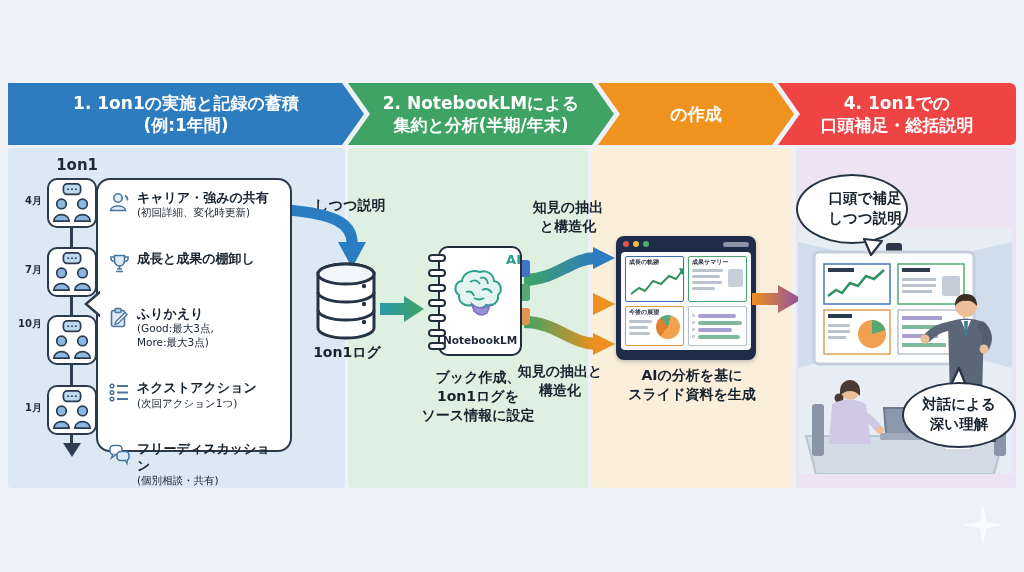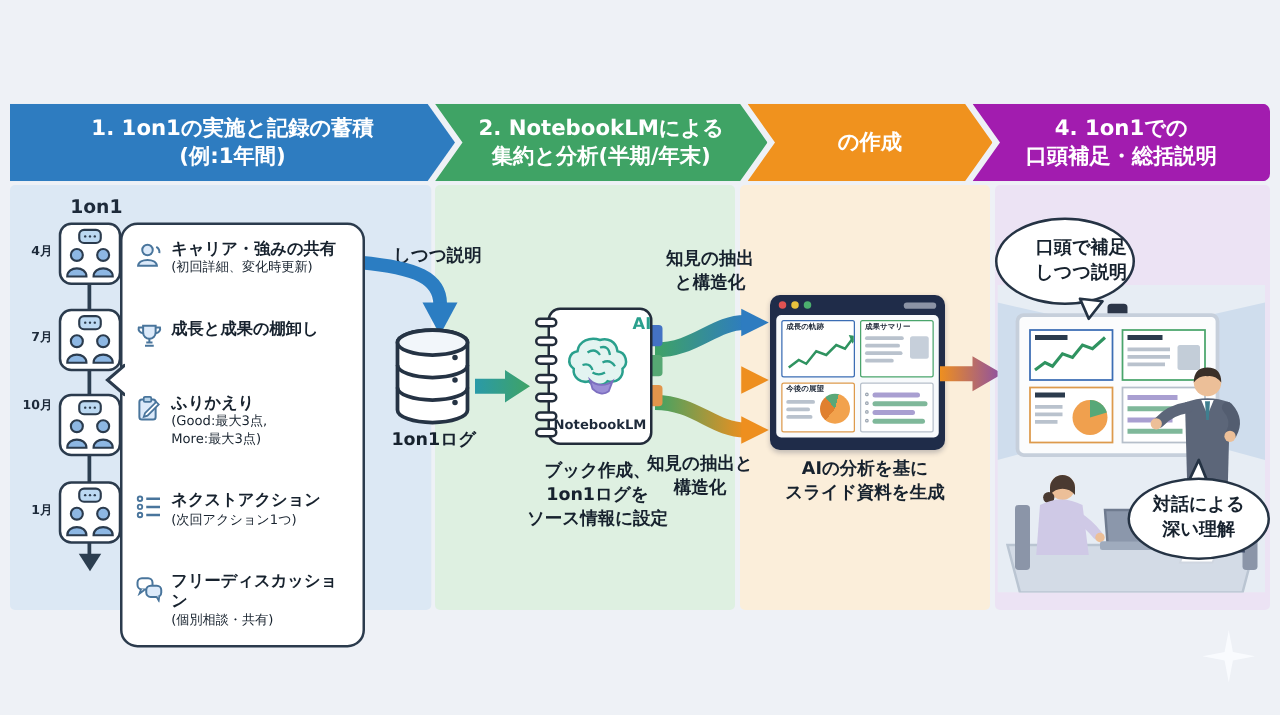--- a/index.html
+++ b/index.html
@@ -10,21 +10,21 @@
   
   .step-header { position:absolute; top:83px; height:62px; color:#fff; font-weight:bold;
     font-size:17px; line-height:1.32; display:flex; flex-direction:column; justify-content:center;
     align-items:center; text-align:center; }
   .h1 { left:8px;   width:356px; background:#2e7cc0; z-index:4;
     clip-path:polygon(0 0, calc(100% - 22px) 0, 100% 50%, calc(100% - 22px) 100%, 0 100%); }
   .h2 { left:348px; width:266px; background:#3fa365; z-index:3;
     clip-path:polygon(0 0, calc(100% - 22px) 0, 100% 50%, calc(100% - 22px) 100%, 0 100%, 22px 50%); }
   .h3 { left:598px; width:196px; background:#f0921e; z-index:2;
     clip-path:polygon(0 0, calc(100% - 22px) 0, 100% 50%, calc(100% - 22px) 100%, 0 100%, 22px 50%); }
-  .h4 { left:778px; width:238px; background:#a21caf; z-index:1;
+  .h4 { left:778px; width:238px; background:#ef4444; z-index:1;
     clip-path:polygon(0 0, 100% 0, 100% 100%, 0 100%, 22px 50%); border-radius:0 6px 6px 0; }
 
   
   .panel { position:absolute; top:148px; height:340px; border-radius:4px; }
   .p1 { left:8px;   width:337px; background:#dce8f4; }
   .p2 { left:348px; width:240px; background:#def0e1; }
   .p3 { left:592px; width:200px; background:#fbeeda; }
   .p4 { left:796px; width:220px; background:#ece3f4; }
 
   
@@ -32,21 +32,21 @@
     font-weight:bold; font-size:15px; color:#1d2a3a; }
   .tl-line { position:absolute; left:70px; top:195px; width:3px; height:250px; background:#2c3e50; z-index:1; }
   .tl-head { position:absolute; left:63px; top:443px; width:0; height:0;
     border-left:9px solid transparent; border-right:9px solid transparent; border-top:14px solid #2c3e50; }
   .tl-node { position:absolute; left:47px; width:50px; height:50px; background:#fff;
     border:2.5px solid #2b3b4d; border-radius:10px; z-index:2; display:flex; align-items:center; justify-content:center; }
   .month { position:absolute; left:6px; width:36px; text-align:right; font-weight:bold;
     font-size:10px; color:#1d2a3a; }
 
   
-  .agenda-box { position:absolute; left:96px; top:178px; width:196px; height:340px; background:#fff;
+  .agenda-box { position:absolute; left:96px; top:178px; width:196px; height:274px; background:#fff;
     border:2.5px solid #2b3b4d; border-radius:14px; z-index:2; padding:10px 10px;
     display:flex; flex-direction:column; justify-content:space-around;gap:31px; }
   .agenda-tail { position:absolute; left:84px; top:291px; z-index:3; }
   .agenda-item { display:flex; gap:6px; align-items:flex-start; }
   .agenda-icon { flex:0 0 23px; margin-top:1px; }
   .agenda-title { font-weight:bold; font-size:13px; color:#17222e; line-height:1.25; }
   .agenda-sub { font-size:10.5px; color:#17222e; line-height:1.3; }
 
   
   .flow-label { position:absolute; font-weight:bold; font-size:14px; color:#17222e; text-align:center; line-height:1.35; }

